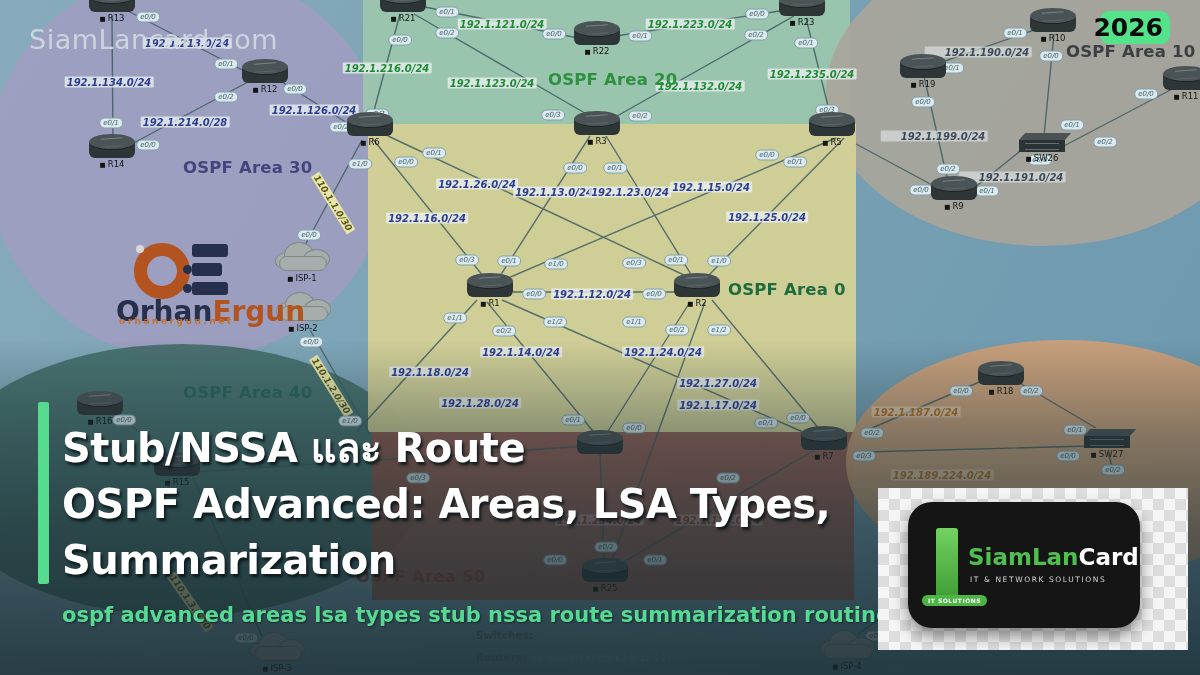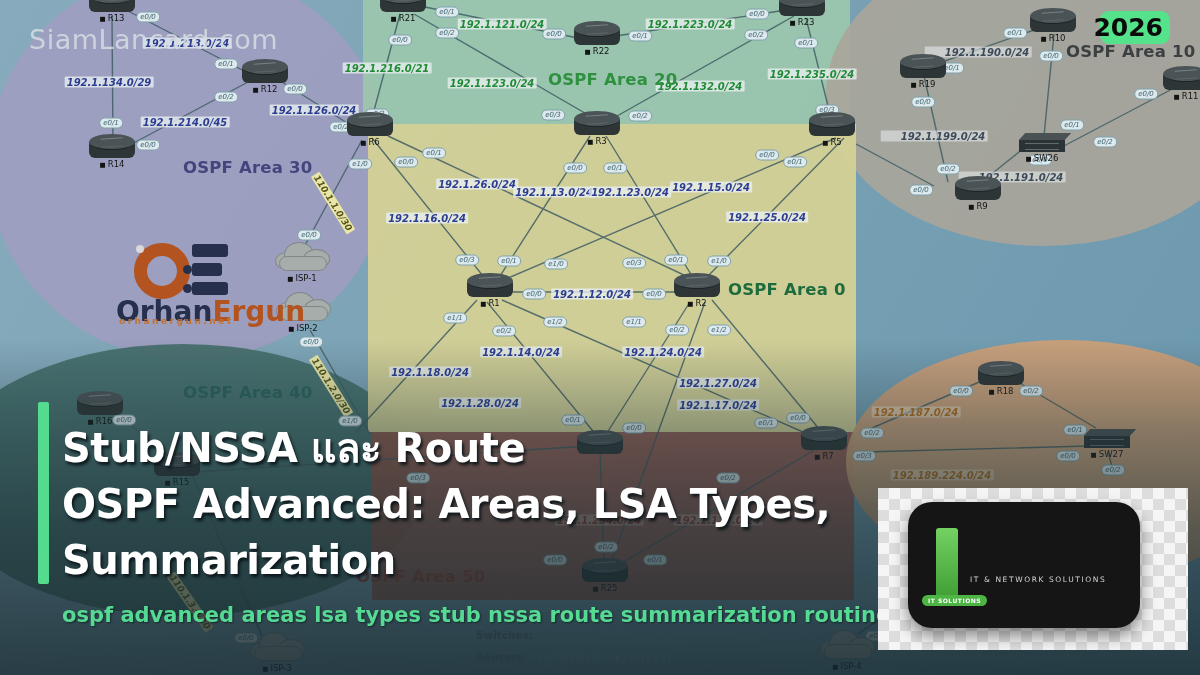--- a/index.html
+++ b/index.html
@@ -104,26 +104,26 @@
       <div class="area ellipse" style="left: -62px; top: 344px; width: 488px; height: 272px; background: rgba(64, 106, 101, 0.88);"></div>
       <div class="area" style="left: 368px; top: 124px; width: 488px; height: 308px; background: rgba(213, 209, 150, 0.95);"></div>
       <div class="area" style="left: 372px; top: 432px; width: 482px; height: 168px; background: rgba(152, 85, 72, 0.88);"></div>
       <div class="area ellipse" style="left: 846px; top: 340px; width: 436px; height: 244px; background: rgba(206, 160, 118, 0.92);"></div>
     </div>
   <svg id="edges" width="1200" height="675">
       <path d="M112 16L113 146M126 10L250 74M128 146L248 82M282 82L352 126M420 6L578 38M616 36L786 10M400 14L372 118M414 14L590 116M794 16L610 120M806 18L831 118M1040 28L942 62M924 76L948 182M1054 34L1044 136M1024 148L974 188M1060 148L1178 86M856 144L934 186M372 138L483 276M388 136L686 276M590 136L500 276M606 136L692 276M836 138L508 278M844 138L708 276M513 292L676 292M477 300L356 432M487 302L597 436M690 302L605 436M502 300L812 436M705 302L612 560M712 300L820 430M600 452L604 560M818 448L620 564M588 446L195 472M117 414L168 455M190 470L262 636M362 140L304 247M310 330L370 434M984 380L872 428M1018 382L1096 428M1088 446L864 452M1108 452L1114 474M858 634L890 612" fill="none" stroke="#3f5d63" stroke-width="1.4" opacity="0.85"></path>
     </svg>
   <div id="layer-nets">
       <div class="net blue" style="left: 187px; top: 43px;">192.1.213.0/24</div>
-      <div class="net blue" style="left: 109px; top: 82px;">192.1.134.0/29</div>
-      <div class="net blue" style="left: 185px; top: 122px;">192.1.214.0/45</div>
+      <div class="net blue" style="left: 109px; top: 82px;">192.1.134.0/24</div>
+      <div class="net blue" style="left: 185px; top: 122px;">192.1.214.0/28</div>
       <div class="net blue" style="left: 314px; top: 110px;">192.1.126.0/24</div>
       <div class="net green" style="left: 502px; top: 24px;">192.1.121.0/24</div>
       <div class="net green" style="left: 690px; top: 24px;">192.1.223.0/24</div>
-      <div class="net green" style="left: 387px; top: 68px;">192.1.216.0/21</div>
+      <div class="net green" style="left: 387px; top: 68px;">192.1.216.0/24</div>
       <div class="net green" style="left: 492px; top: 83px;">192.1.123.0/24</div>
       <div class="net green" style="left: 700px; top: 86px;">192.1.132.0/24</div>
       <div class="net green" style="left: 812px; top: 74px;">192.1.235.0/24</div>
       <div class="net dark" style="left: 978px; top: 52px;">192.1.190.0/24</div>
       <div class="net dark" style="left: 934px; top: 136px;">192.1.199.0/24</div>
       <div class="net dark" style="left: 1012px; top: 177px;">192.1.191.0/24</div>
       <div class="net blue" style="left: 477px; top: 184px;">192.1.26.0/24</div>
       <div class="net blue" style="left: 554px; top: 192px;">192.1.13.0/24</div>
       <div class="net blue" style="left: 630px; top: 192px;">192.1.23.0/24</div>
       <div class="net blue" style="left: 711px; top: 187px;">192.1.15.0/24</div>
@@ -261,21 +261,21 @@
         <div class="nlabel">R10</div>
       </div>
       <div class="node" style="left: 923px; top: 70px;">
         <div class="r-body"></div>
         <div class="nlabel">R19</div>
       </div>
       <div class="node" style="left: 1186px; top: 82px;">
         <div class="r-body"></div>
         <div class="nlabel">R11</div>
       </div>
-      <div class="node" style="left: 954px; top: 192px; margin-left: 24px;">
+      <div class="node" style="left: 954px; top: 192px;">
         <div class="r-body"></div>
         <div class="nlabel">R9</div>
       </div>
       <div class="node" style="left: 490px; top: 289px;">
         <div class="r-body"></div>
         <div class="nlabel">R1</div>
       </div>
       <div class="node" style="left: 697px; top: 289px;">
         <div class="r-body"></div>
         <div class="nlabel">R2</div>
@@ -384,16 +384,17 @@
 
   <div class="abs footer">
     <div><span class="flabel">Switches:</span> <span class="fval">i86bi_linux_l2-advipservicesk9-ms.high_iron_20170202</span></div>
     <div><span class="flabel">Routers:</span> <span class="fval">L3-ADVENTERPRISEK9-M-15.4-2T</span></div>
   </div>
 
   <div class="abs brand-panel">
     <div class="brand-card">
       <div class="brand-bar"></div>
       <div class="brand-minibadge">IT SOLUTIONS</div>
+      <div class="brand-name"><span class="g">SiamLan</span><span class="w">Card</span></div>
       <div class="brand-tag">IT &amp; NETWORK SOLUTIONS</div>
     </div>
   </div>
 </div>
 
 </body></html>

